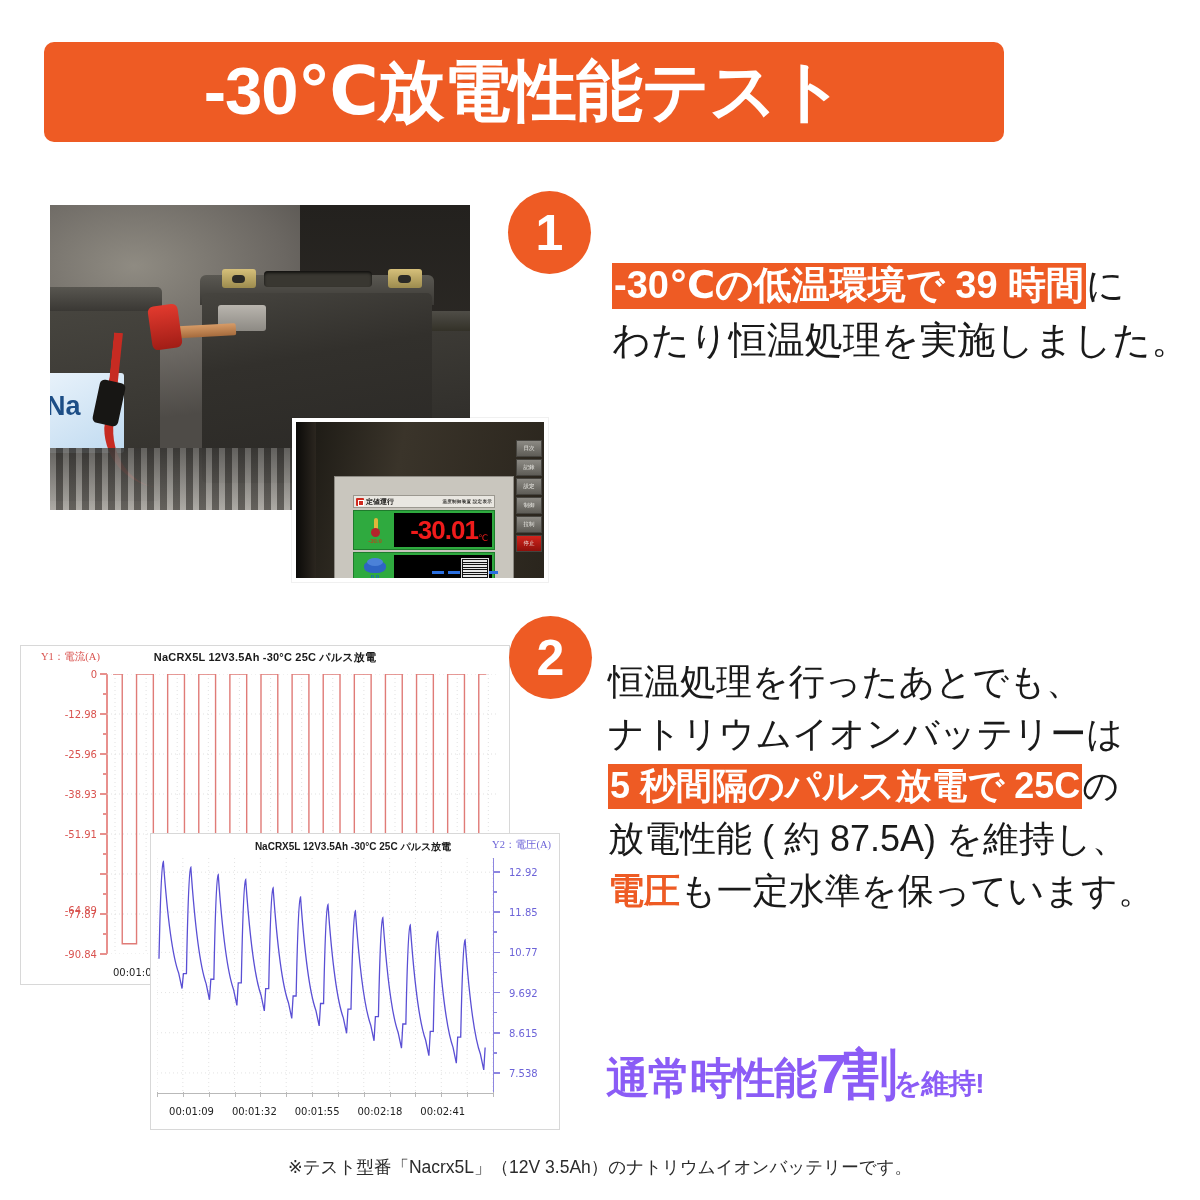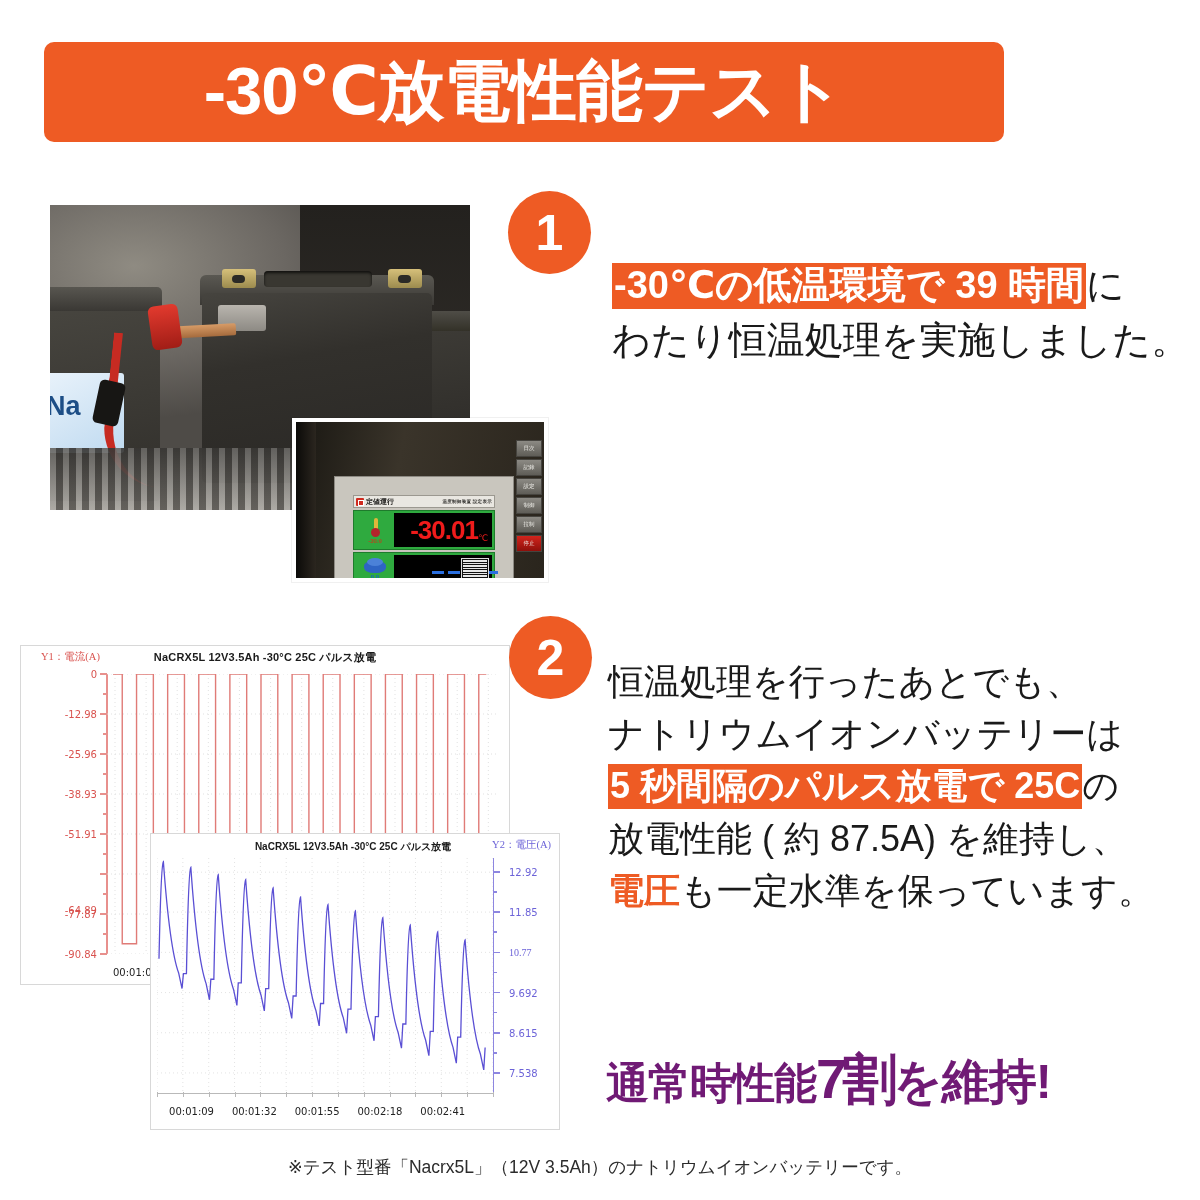--- a/index.html
+++ b/index.html
@@ -368,26 +368,26 @@
   }
   .tline.small { font-size:36px; }
   .hl {
     background:#ee5b24; color:#ffffff; font-weight:bold;
     padding:1px 2px 3px 2px;
   }
   .orange-txt { color:#ee5b24; font-weight:bold; }
 
   .final-line {
     position:absolute; left:606px; top:1050px;
-    color:#701a75; font-weight:bold; white-space:nowrap;
+    color:#8b5cf6; font-weight:bold; white-space:nowrap;
     display:flex; align-items:baseline;
   }
   .final-line .fa { font-size:43px; letter-spacing:-1px; }
   .final-line .fb { font-size:55px; letter-spacing:-4px; line-height:.8; }
-  .final-line .fc { font-size:48px; letter-spacing:-1px; }
+  .final-line .fc { font-size:28px; letter-spacing:-1px; }
 
   .footnote {
     position:absolute; left:0; top:1155px; width:100%;
     text-align:center; font-size:17.5px; color:#2b2b2b;
   }
 </style>
 </head>
 <body>
 
 <div class="banner">
@@ -578,21 +578,21 @@
   <div class="axis-name-y2">Y2：電圧(A)</div>
   <div class="y2-axis-line"></div>
   <div class="x2-axis-line"></div>
   <div class="y2-ticks" id="y2ticks">
       <div class="y2-tick" style="top: 14.1746px;">12.92</div>
       <div class="y2-tick-mark" style="top: 13.4246px;"></div>
       <div class="y2-tick-mark minor" style="top: 33.381px;"></div>
       <div class="y2-tick" style="top: 54.0873px;">11.85</div>
       <div class="y2-tick-mark" style="top: 53.3373px;"></div>
       <div class="y2-tick-mark minor" style="top: 73.4802px;"></div>
-      <div class="y2-tick" style="top: 94.373px; font-family: Liberation Serif, serif;">10.77</div>
+      <div class="y2-tick" style="top: 94.373px;">10.77</div>
       <div class="y2-tick-mark" style="top: 93.623px;"></div>
       <div class="y2-tick-mark minor" style="top: 113.729px;"></div>
       <div class="y2-tick" style="top: 134.584px;">9.692</div>
       <div class="y2-tick-mark" style="top: 133.834px;"></div>
       <div class="y2-tick-mark minor" style="top: 153.921px;"></div>
       <div class="y2-tick" style="top: 174.758px;">8.615</div>
       <div class="y2-tick-mark" style="top: 174.008px;"></div>
       <div class="y2-tick-mark minor" style="top: 194.095px;"></div>
       <div class="y2-tick" style="top: 214.932px;">7.538</div>
       <div class="y2-tick-mark" style="top: 214.182px;"></div>

